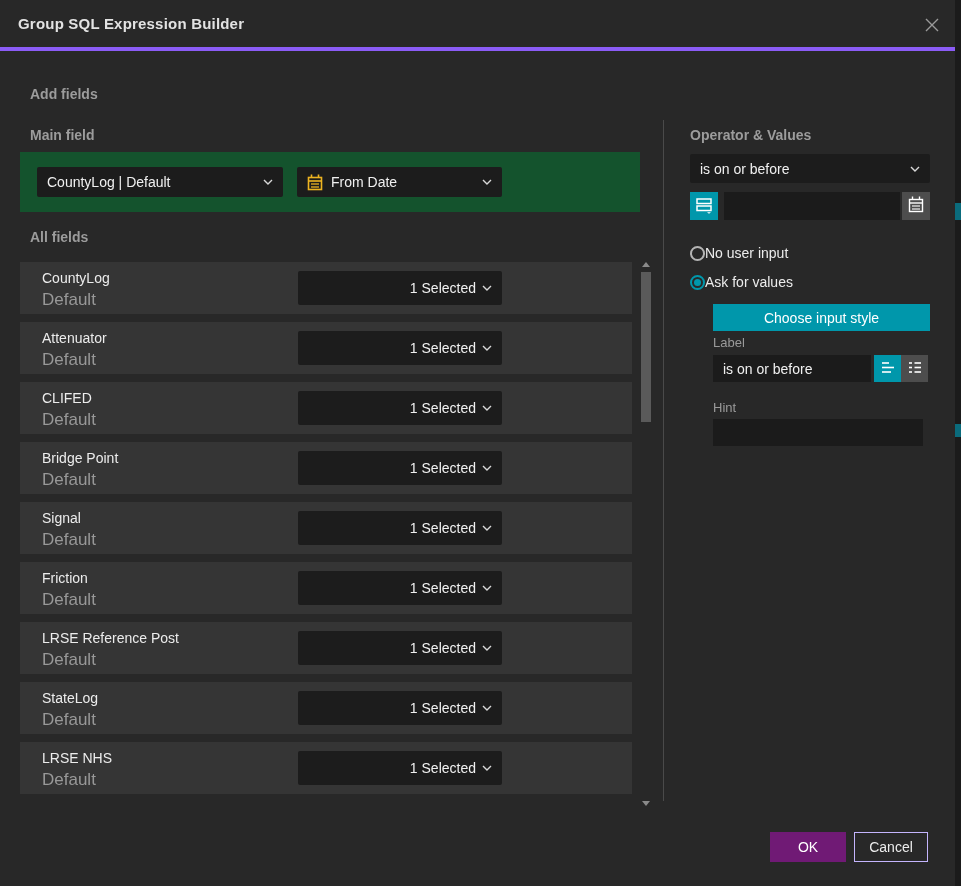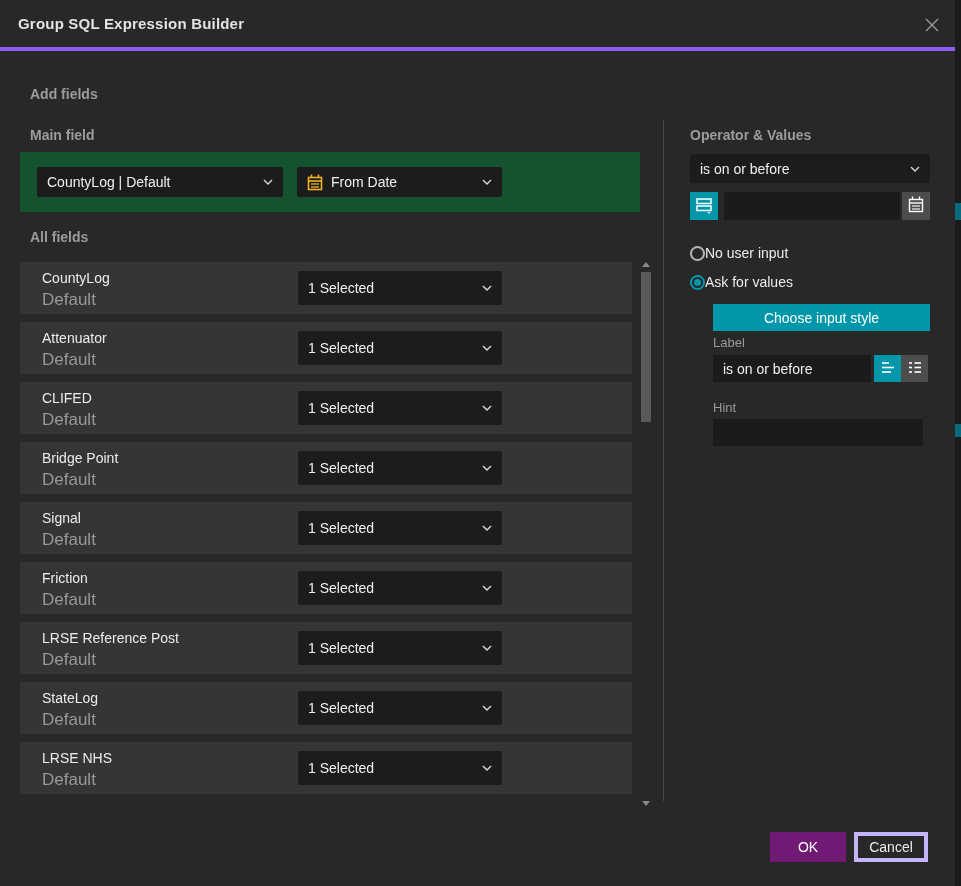--- a/index.html
+++ b/index.html
@@ -53,21 +53,21 @@
   .main-box { position: absolute; left: 20px; top: 152px; width: 620px; height: 60px; background: #14532d; }
   .main-box .select.dataset { position: absolute; left: 17px; top: 15px; width: 246px; height: 30px; }
   .main-box .select.field   { position: absolute; left: 277px; top: 15px; width: 205px; height: 30px; }
   .cal-gold { margin-right: 8px; display: flex; }
 
   
   .fields-list { position: absolute; left: 20px; top: 262px; width: 612px; }
   .field-row { position: relative; height: 52px; background: #353535; margin-bottom: 8px; }
   .field-row .fname { position: absolute; left: 22px; top: 8px; font-size: 14px; color: #ececec; }
   .field-row .fsub  { position: absolute; left: 22px; top: 28px; font-size: 17px; color: #989898; }
-  .field-row .select { position: absolute; left: 278px; top: 9px; width: 204px; height: 34px; }
+  .field-row .select { position: absolute; left: 278px; top: 9px; width: 204px; height: 34px; text-align: right; }
 
   
   .scrollbar { position: absolute; left: 641px; top: 260px; width: 10px; height: 546px; }
   .scroll-up, .scroll-down { position: absolute; left: 1px; width: 0; height: 0;
     border-left: 4px solid transparent; border-right: 4px solid transparent; }
   .scroll-up   { top: 2px;    border-bottom: 5px solid #8a8a8a; }
   .scroll-down { bottom: 0;   border-top: 5px solid #8a8a8a; }
   .scroll-thumb { position: absolute; left: 0; top: 12px; width: 10px; height: 150px; background: #5a5a5a; }
 
   .vdivider { position: absolute; left: 663px; top: 120px; width: 1px; height: 681px; background: #4a4a4a; }
@@ -107,21 +107,21 @@
 
   .hint-input { position: absolute; left: 713px; top: 419px; width: 210px; height: 27px;
     background: #1b1b1b; border: none; color: #f0f0f0; font-size: 14px; padding: 0 10px;
     font-family: "Liberation Sans", sans-serif; }
 
   
   .ok-btn { position: absolute; left: 770px; top: 832px; width: 76px; height: 30px;
     background: #701a75; color: #fff; border: none; font-size: 14px; cursor: pointer;
     font-family: "Liberation Sans", sans-serif; }
   .cancel-btn { position: absolute; left: 854px; top: 832px; width: 74px; height: 30px;
-    background: transparent; color: #ececec; border: 4px solid #c4b5fd; font-size: 14px; cursor: pointer;
+    background: transparent; color: #ececec; border: 1px solid #c4b5fd; font-size: 14px; cursor: pointer;
     font-family: "Liberation Sans", sans-serif; }
 </style>
 </head>
 <body>
 
 <div class="screen">
 
   <div class="edge-strip">
     <div class="edge-mark m1"></div>
     <div class="edge-mark m2"></div>

